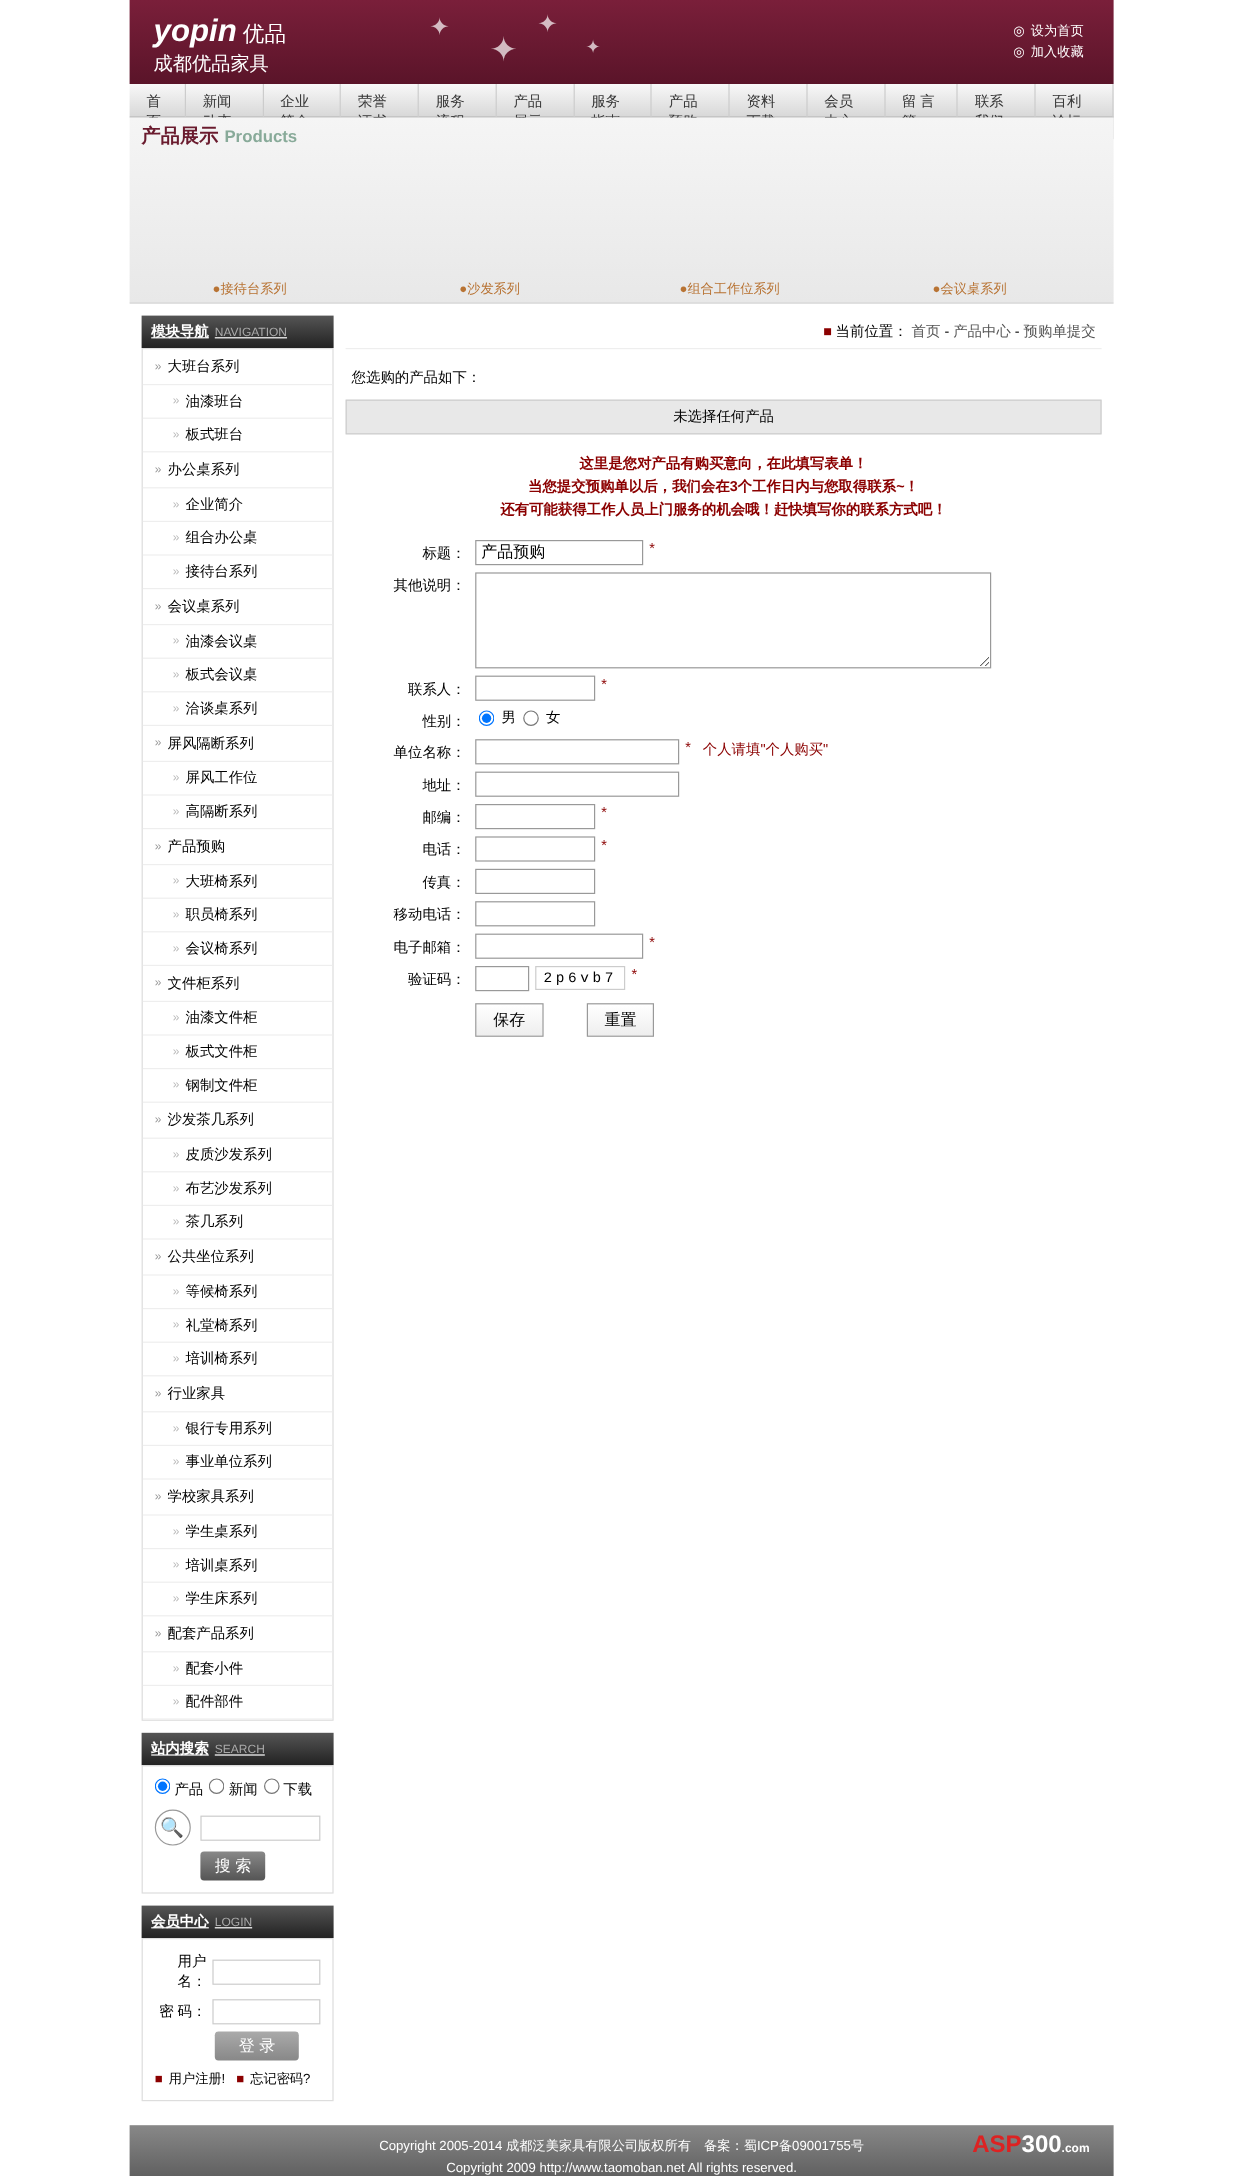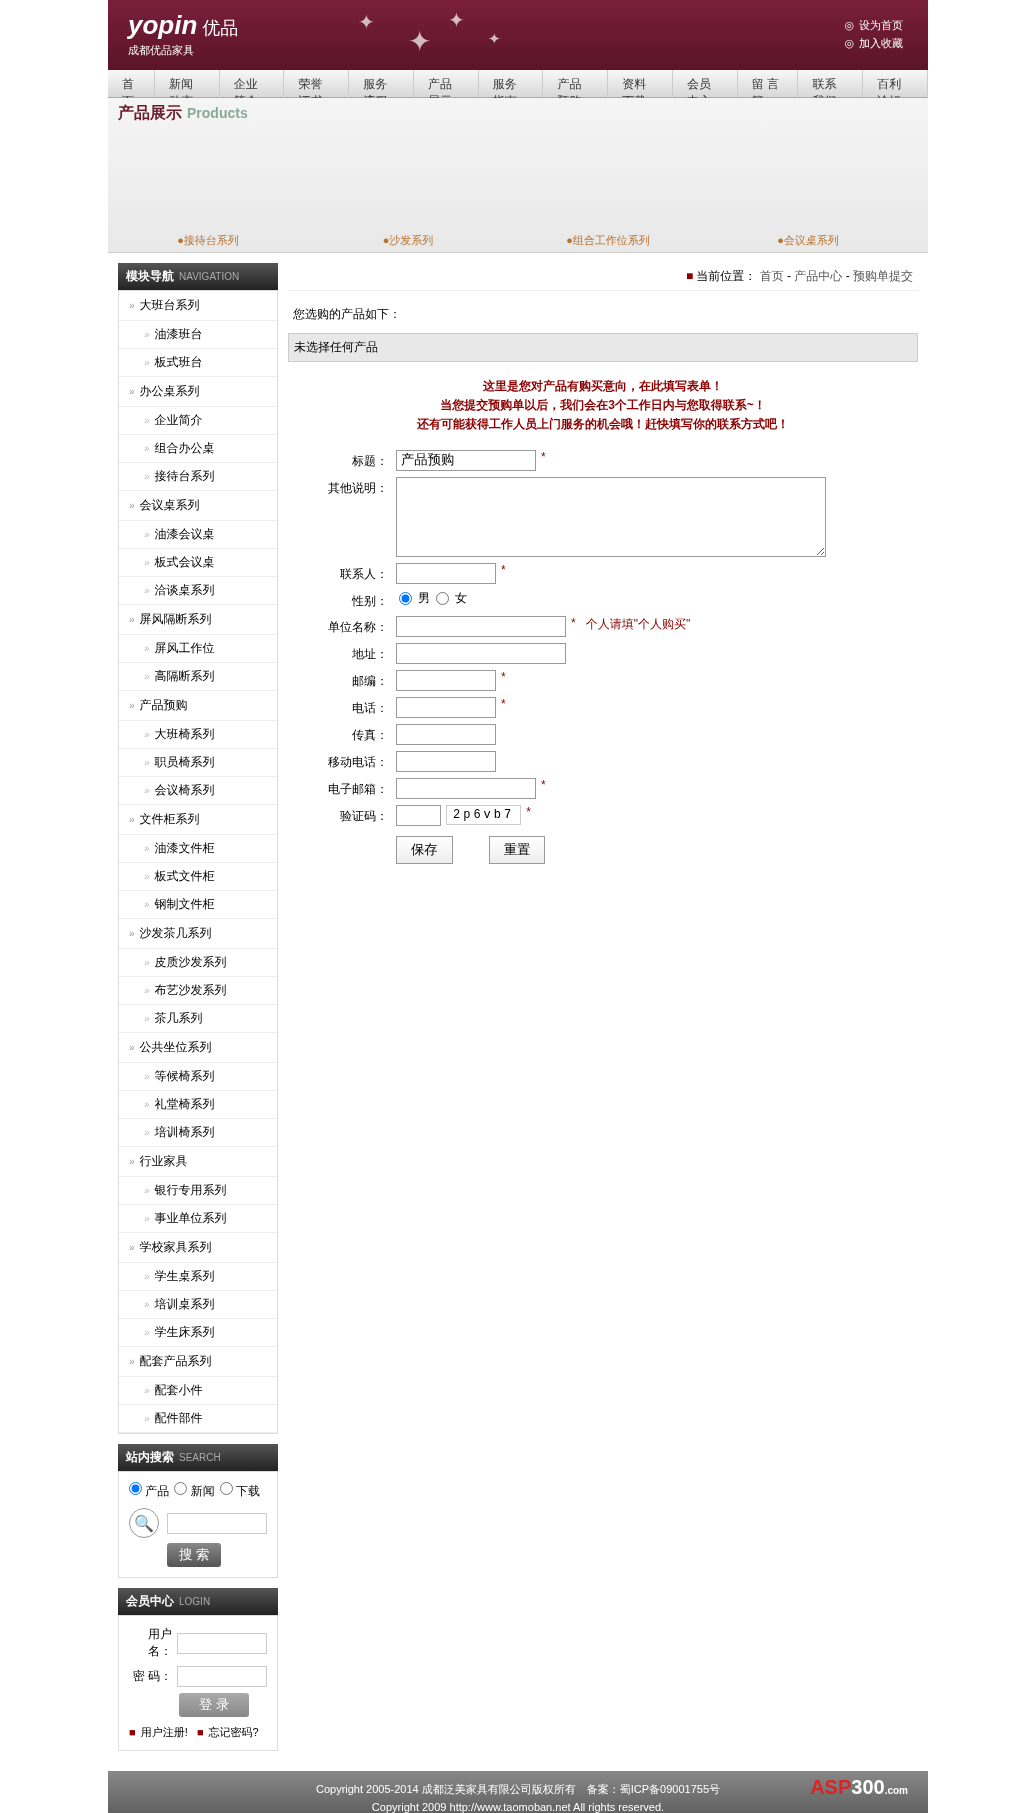--- a/index.html
+++ b/index.html
@@ -2,36 +2,36 @@
 <html><head>
 <meta charset="utf-8">
 <style>
 * { margin: 0; padding: 0; box-sizing: border-box; }
 body { font-family: "SimSun", Arial, sans-serif; font-size: 12px; background: #fff; }
 .page { width: 820px; margin: 0 auto; background: #fff; }
 .header { height: 70px; background: linear-gradient(to bottom, #7a1f3a, #5a1429); position: relative; }
 .logo { position: absolute; left: 20px; top: 10px; color: #fff; }
 .logo-text { font-size: 26px; font-style: italic; font-weight: bold; }
 .logo-cn { font-size: 18px; margin-left: 5px; }
-.logo-sub { font-size: 11px; margin-top: 2px; }
+.logo-sub { font-size: 16px; margin-top: 2px; }
 .header-links { position: absolute; right: 20px; top: 18px; color: #fff; font-size: 11px; }
 .header-links div { margin-bottom: 3px; }
 .header-links span { margin-right: 5px; }
 .star { position: absolute; color: #fff; opacity: 0.7; font-size: 20px; }
 .nav { background: linear-gradient(to bottom, #f8f8f8, #d8d8d8); height: 28px; border-bottom: 1px solid #aaa; }
 .nav ul { list-style: none; display: flex; }
 .nav li { padding: 6px 14px; color: #333; cursor: pointer; border-right: 1px solid #ccc; font-size: 12px; }
 .banner { height: 155px; background: linear-gradient(to bottom, #f5f5f5, #e8e8e8); position: relative; border-bottom: 1px solid #ccc; }
 .banner-title { position: absolute; left: 10px; top: 5px; color: #6a1b2e; font-size: 16px; font-weight: bold; }
 .banner-title-en { color: #8a9; font-size: 14px; margin-left: 5px; }
 .furniture { position: absolute; display: flex; gap: 0; }
 .furn-item { width: 200px; height: 130px; display: flex; align-items: flex-end; justify-content: center; font-size: 11px; color: #b87333; }
 .main { display: flex; padding: 10px; gap: 10px; }
 .sidebar { width: 160px; }
-.sidebar-header { background: linear-gradient(to bottom, #555, #222); color: #fff; padding: 5px 8px; font-size: 12px; font-weight: bold; }
+.sidebar-header { background: linear-gradient(to bottom, #555, #222); color: #fff; padding: 5px 8px; font-size: 12px; font-weight: bold; text-decoration: underline; }
 .sidebar-header-en { color: #aaa; font-size: 10px; margin-left: 5px; font-weight: normal; }
 .sidebar-nav { border: 1px solid #ddd; margin-bottom: 10px; }
 .sidebar-nav ul { list-style: none; }
 .cat { padding: 6px 10px; border-bottom: 1px solid #eee; display: flex; align-items: center; }
 .cat::before { content: "»"; color: #999; margin-right: 5px; font-size: 10px; }
 .subcat { padding: 5px 10px 5px 25px; border-bottom: 1px solid #eee; display: flex; align-items: center; }
 .subcat::before { content: "»"; color: #bbb; margin-right: 5px; font-size: 10px; }
 .search-box { border: 1px solid #ddd; padding: 10px; margin-bottom: 10px; }
 .search-opts { margin-bottom: 8px; }
 .search-opts label { margin-right: 5px; }
@@ -44,21 +44,21 @@
 .login-row label { width: 45px; text-align: right; margin-right: 5px; }
 .login-row input { width: 90px; border: 1px solid #ccc; padding: 2px; }
 .login-btn { background: linear-gradient(to bottom, #aaa, #888); color: #fff; border: none; padding: 3px 20px; border-radius: 3px; margin-left: 50px; }
 .login-links { margin-top: 8px; font-size: 11px; }
 .login-links span { color: #8b0000; margin-right: 5px; }
 .content { flex: 1; }
 .breadcrumb { text-align: right; padding: 5px; border-bottom: 1px solid #eee; margin-bottom: 10px; }
 .bc-icon { color: #8b0000; margin-right: 3px; }
 .bc-link { color: #555; }
 .selected-prod { padding: 5px; margin-bottom: 5px; }
-.no-select { background: #e8e8e8; padding: 5px; border: 1px solid #ccc; margin-bottom: 15px; }
+.no-select { background: #e8e8e8; text-align: center; padding: 5px; border: 1px solid #ccc; margin-bottom: 15px; }
 .form-notice { color: #8b0000; font-weight: bold; text-align: center; line-height: 1.6; margin-bottom: 15px; font-size: 12px; }
 .form-table { margin-left: 30px; }
 .form-row { display: flex; align-items: flex-start; margin-bottom: 6px; }
 .form-label { width: 70px; text-align: right; margin-right: 8px; padding-top: 3px; }
 .form-input { border: 1px solid #999; padding: 2px 4px; }
 .req { color: #8b0000; margin-left: 5px; }
 .form-hint { color: #8b0000; margin-left: 10px; }
 .textarea { width: 430px; height: 80px; border: 1px solid #999; }
 .radio-group { display: flex; align-items: center; gap: 3px; }
 .radio-group input { margin: 0 3px; }

